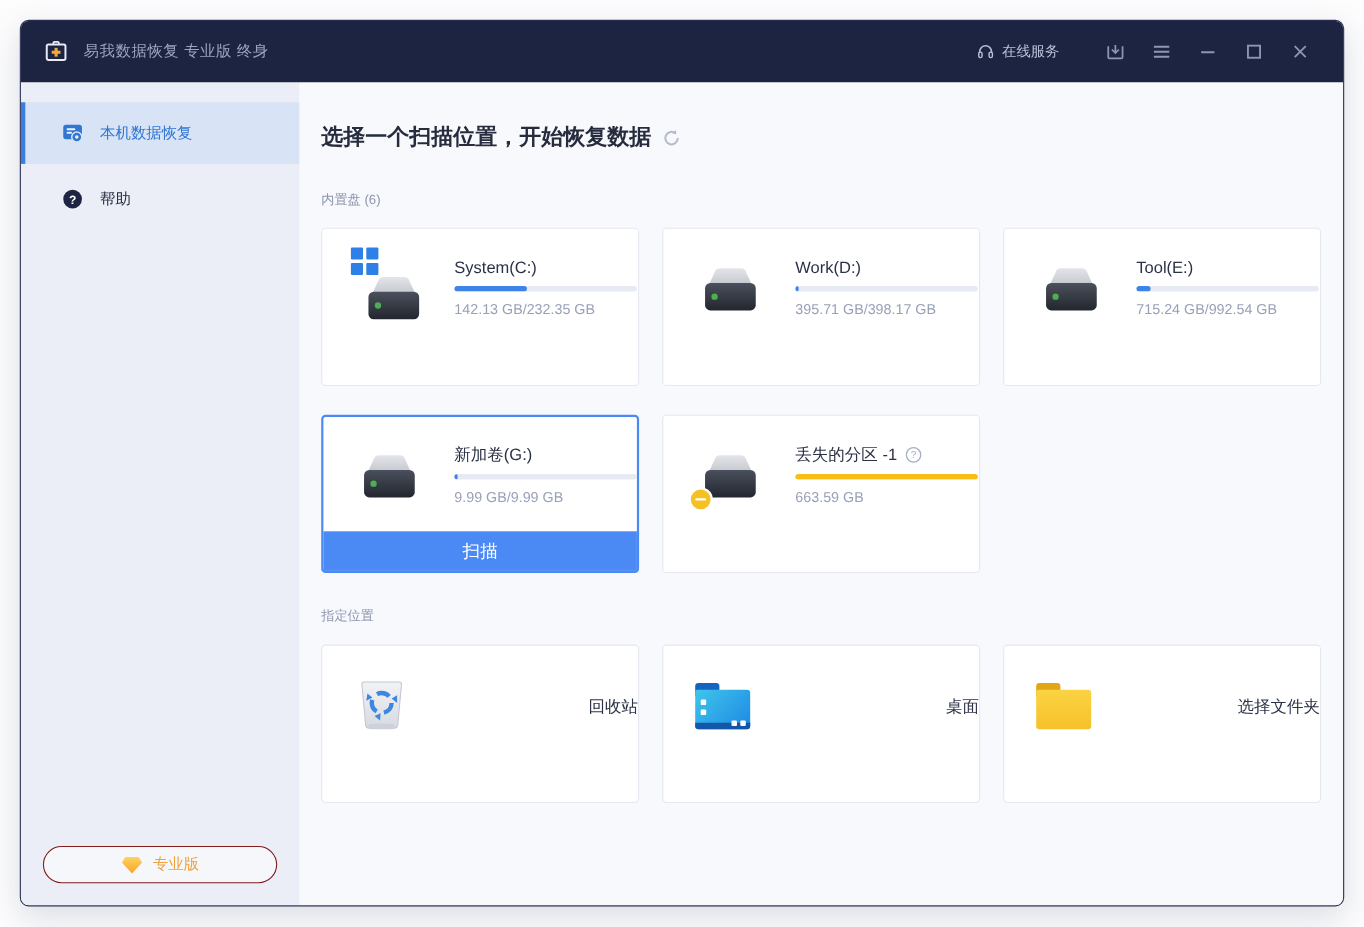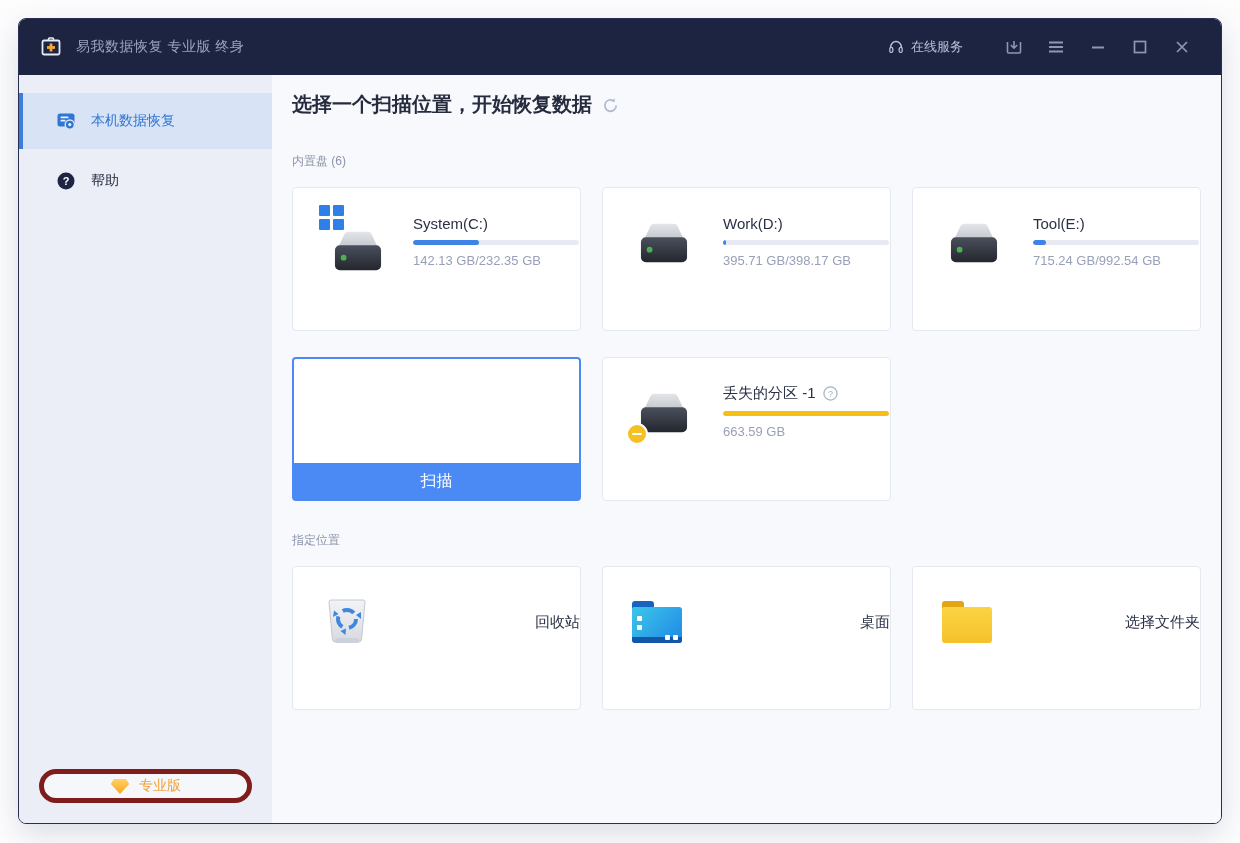--- a/index.html
+++ b/index.html
@@ -32,26 +32,26 @@
     height:56px; display:flex; align-items:center; padding-left:37px; gap:15px;
     font-size:14px; color:#262c42; cursor:pointer; position:relative; margin-bottom:4px;
   }
   .side-item.active { background:#d8e3f5; color:#3076d2; }
   .side-item.active::before {
     content:""; position:absolute; left:0; top:0; bottom:0; width:4px; background:#3b7ede;
   }
   .side-icon { width:20px; height:20px; flex-shrink:0; }
   .pro-btn {
     position:absolute; left:20px; right:20px; bottom:20px; height:34px;
-    border:5px solid #7f1d1d; border-radius:17px; background:rgba(255,255,255,.55);
+    border:1px solid #7f1d1d; border-radius:17px; background:rgba(255,255,255,.55);
     display:flex; align-items:center; justify-content:center; gap:9px;
     color:#f0a23c; font-size:14px; cursor:pointer;
   }
   
-  .main { flex:1; background:#f8f9fd; padding:16px 20px 0 20px; overflow:hidden; }
+  .main { flex:1; background:#f8f9fd; padding:36px 20px 0 20px; overflow:hidden; }
   .page-title-row { display:flex; align-items:center; gap:10px; }
   .page-title { font-size:20px; color:#262c3e; font-weight:600; }
   .refresh { cursor:pointer; margin-top:2px; }
   .section-label { font-size:12px; color:#8c94ac; margin-top:35px; }
   .section-label.second { margin-top:31px; }
   .cards { display:grid; grid-template-columns:repeat(3,289px); gap:26px 21px; margin-top:17px; }
   .card {
     width:289px; height:144px; background:#fff; border:1px solid #e5e8f0; border-radius:4px;
     position:relative; cursor:pointer;
   }
@@ -264,20 +264,36 @@
               <div class="bar">
                   <div class="fill" style="width: 8%;"></div>
                 </div>
               <div class="drive-size">715.24 GB/992.54 GB</div>
             </div>
           </div>
         </div>
 
 
         <div class="card selected">
+          <div class="card-body">
+            <div class="drive-icon">
+              <svg class="drv" width="62" height="48" viewBox="0 0 64 50">
+                <path d="M12 20 L18 7 Q19 5 22 5 h20 Q45 5 46 7 L52 20 Z" fill="url(#lid)"></path>
+                <rect x="8" y="19" width="48" height="26" rx="5" fill="url(#bod)"></rect>
+                <circle cx="17" cy="32" r="3" fill="#4caf50"></circle>
+              </svg>
+            </div>
+            <div class="drive-text">
+              <div class="drive-name">新加卷(G:)</div>
+              <div class="bar">
+                  <div class="fill" style="width: 2%;"></div>
+                </div>
+              <div class="drive-size">9.99 GB/9.99 GB</div>
+            </div>
+          </div>
           <div class="scan-strip">扫描</div>
         </div>
 
         <div class="card">
           <div class="card-body">
             <div class="drive-icon">
               <svg class="drv" width="62" height="48" viewBox="0 0 64 50">
                 <path d="M12 20 L18 7 Q19 5 22 5 h20 Q45 5 46 7 L52 20 Z" fill="url(#lid)"></path>
                 <rect x="8" y="19" width="48" height="26" rx="5" fill="url(#bod)"></rect>
               </svg>

